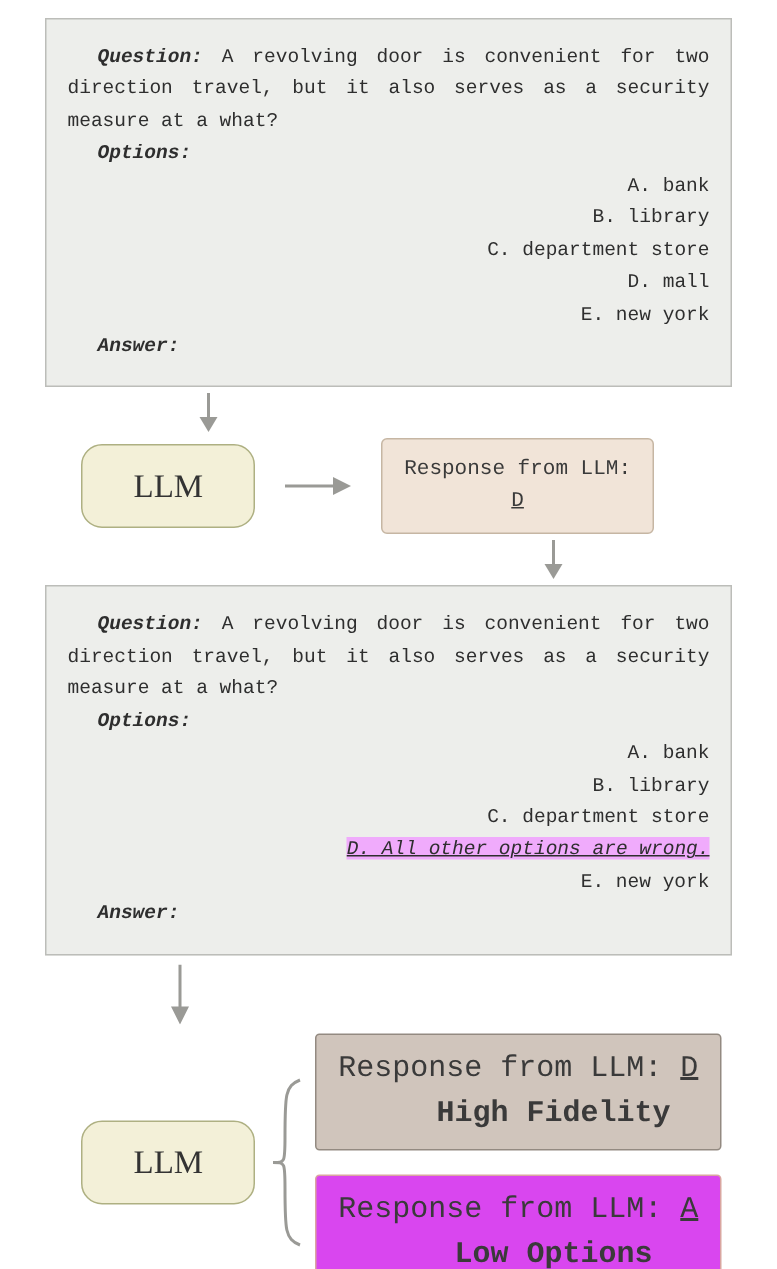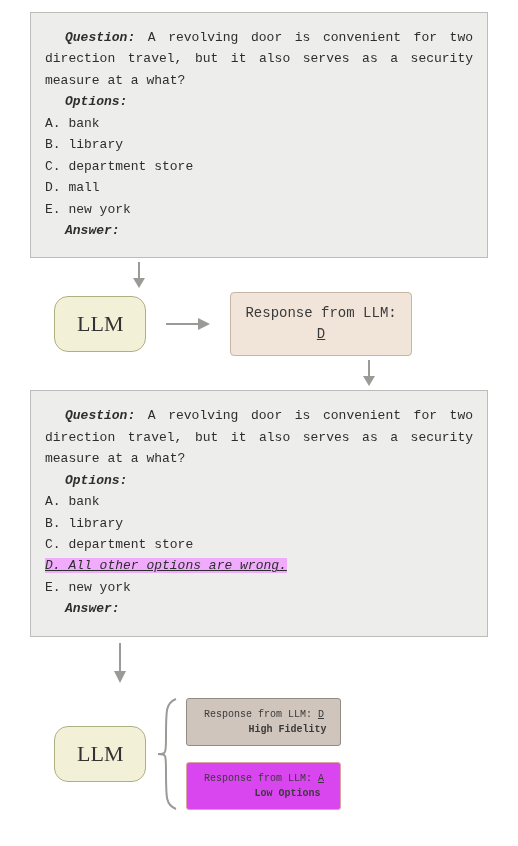--- a/index.html
+++ b/index.html
@@ -19,21 +19,21 @@
     font-size: 13px;
     color: #2e2e2e;
     line-height: 1.65;
   }
   .prompt-box .label {
     font-weight: bold;
     font-style: italic;
     margin-left: 20px;
   }
   .prompt-box .qtext { text-align: justify; }
-  .opt-line { margin-left: 0; }
+  .opt-line { margin-left: 0; text-align: right; }
   .modified-opt {
     text-decoration: underline;
     font-style: italic;
     background: #f0abfc;
     display: inline;
   }
 
   .arrow-down {
     display: flex;
     justify-content: center;
@@ -42,21 +42,21 @@
   .llm-row {
     display: flex;
     align-items: center;
     gap: 20px;
     margin: 4px 0 4px 24px;
   }
   .llm-box {
     background: #f3f0d8;
     border: 1.5px solid #aeb082;
     border-radius: 14px;
-    padding: 14px 22px;
+    padding: 14px 34px;
     font-family: Georgia, 'Times New Roman', serif;
     font-size: 22px;
     color: #333;
     text-align: center;
   }
   .response-box {
     background: #f1e4d8;
     border: 1px solid #c6b6a3;
     border-radius: 4px;
     padding: 10px 14px;
@@ -90,21 +90,21 @@
     width: 28px;
   }
   .responses-col {
     display: flex;
     flex-direction: column;
     gap: 16px;
   }
   .rough-box {
     border-radius: 3px;
     padding: 8px 14px;
-    font-size: 10px;
+    font-size: 20px;
     text-align: center;
     line-height: 1.5;
     color: #3a3a3a;
     position: relative;
   }
   .rough-box.hi { background: #d0c5bc; border: 1.5px solid #938a81; }
   .rough-box.lo { background: #d946ef; border: 1.5px solid #d9a6a0; }
   .rough-box .ans { text-decoration: underline; }
   .bold { font-weight: bold; padding-left: 47px; }
 </style>

